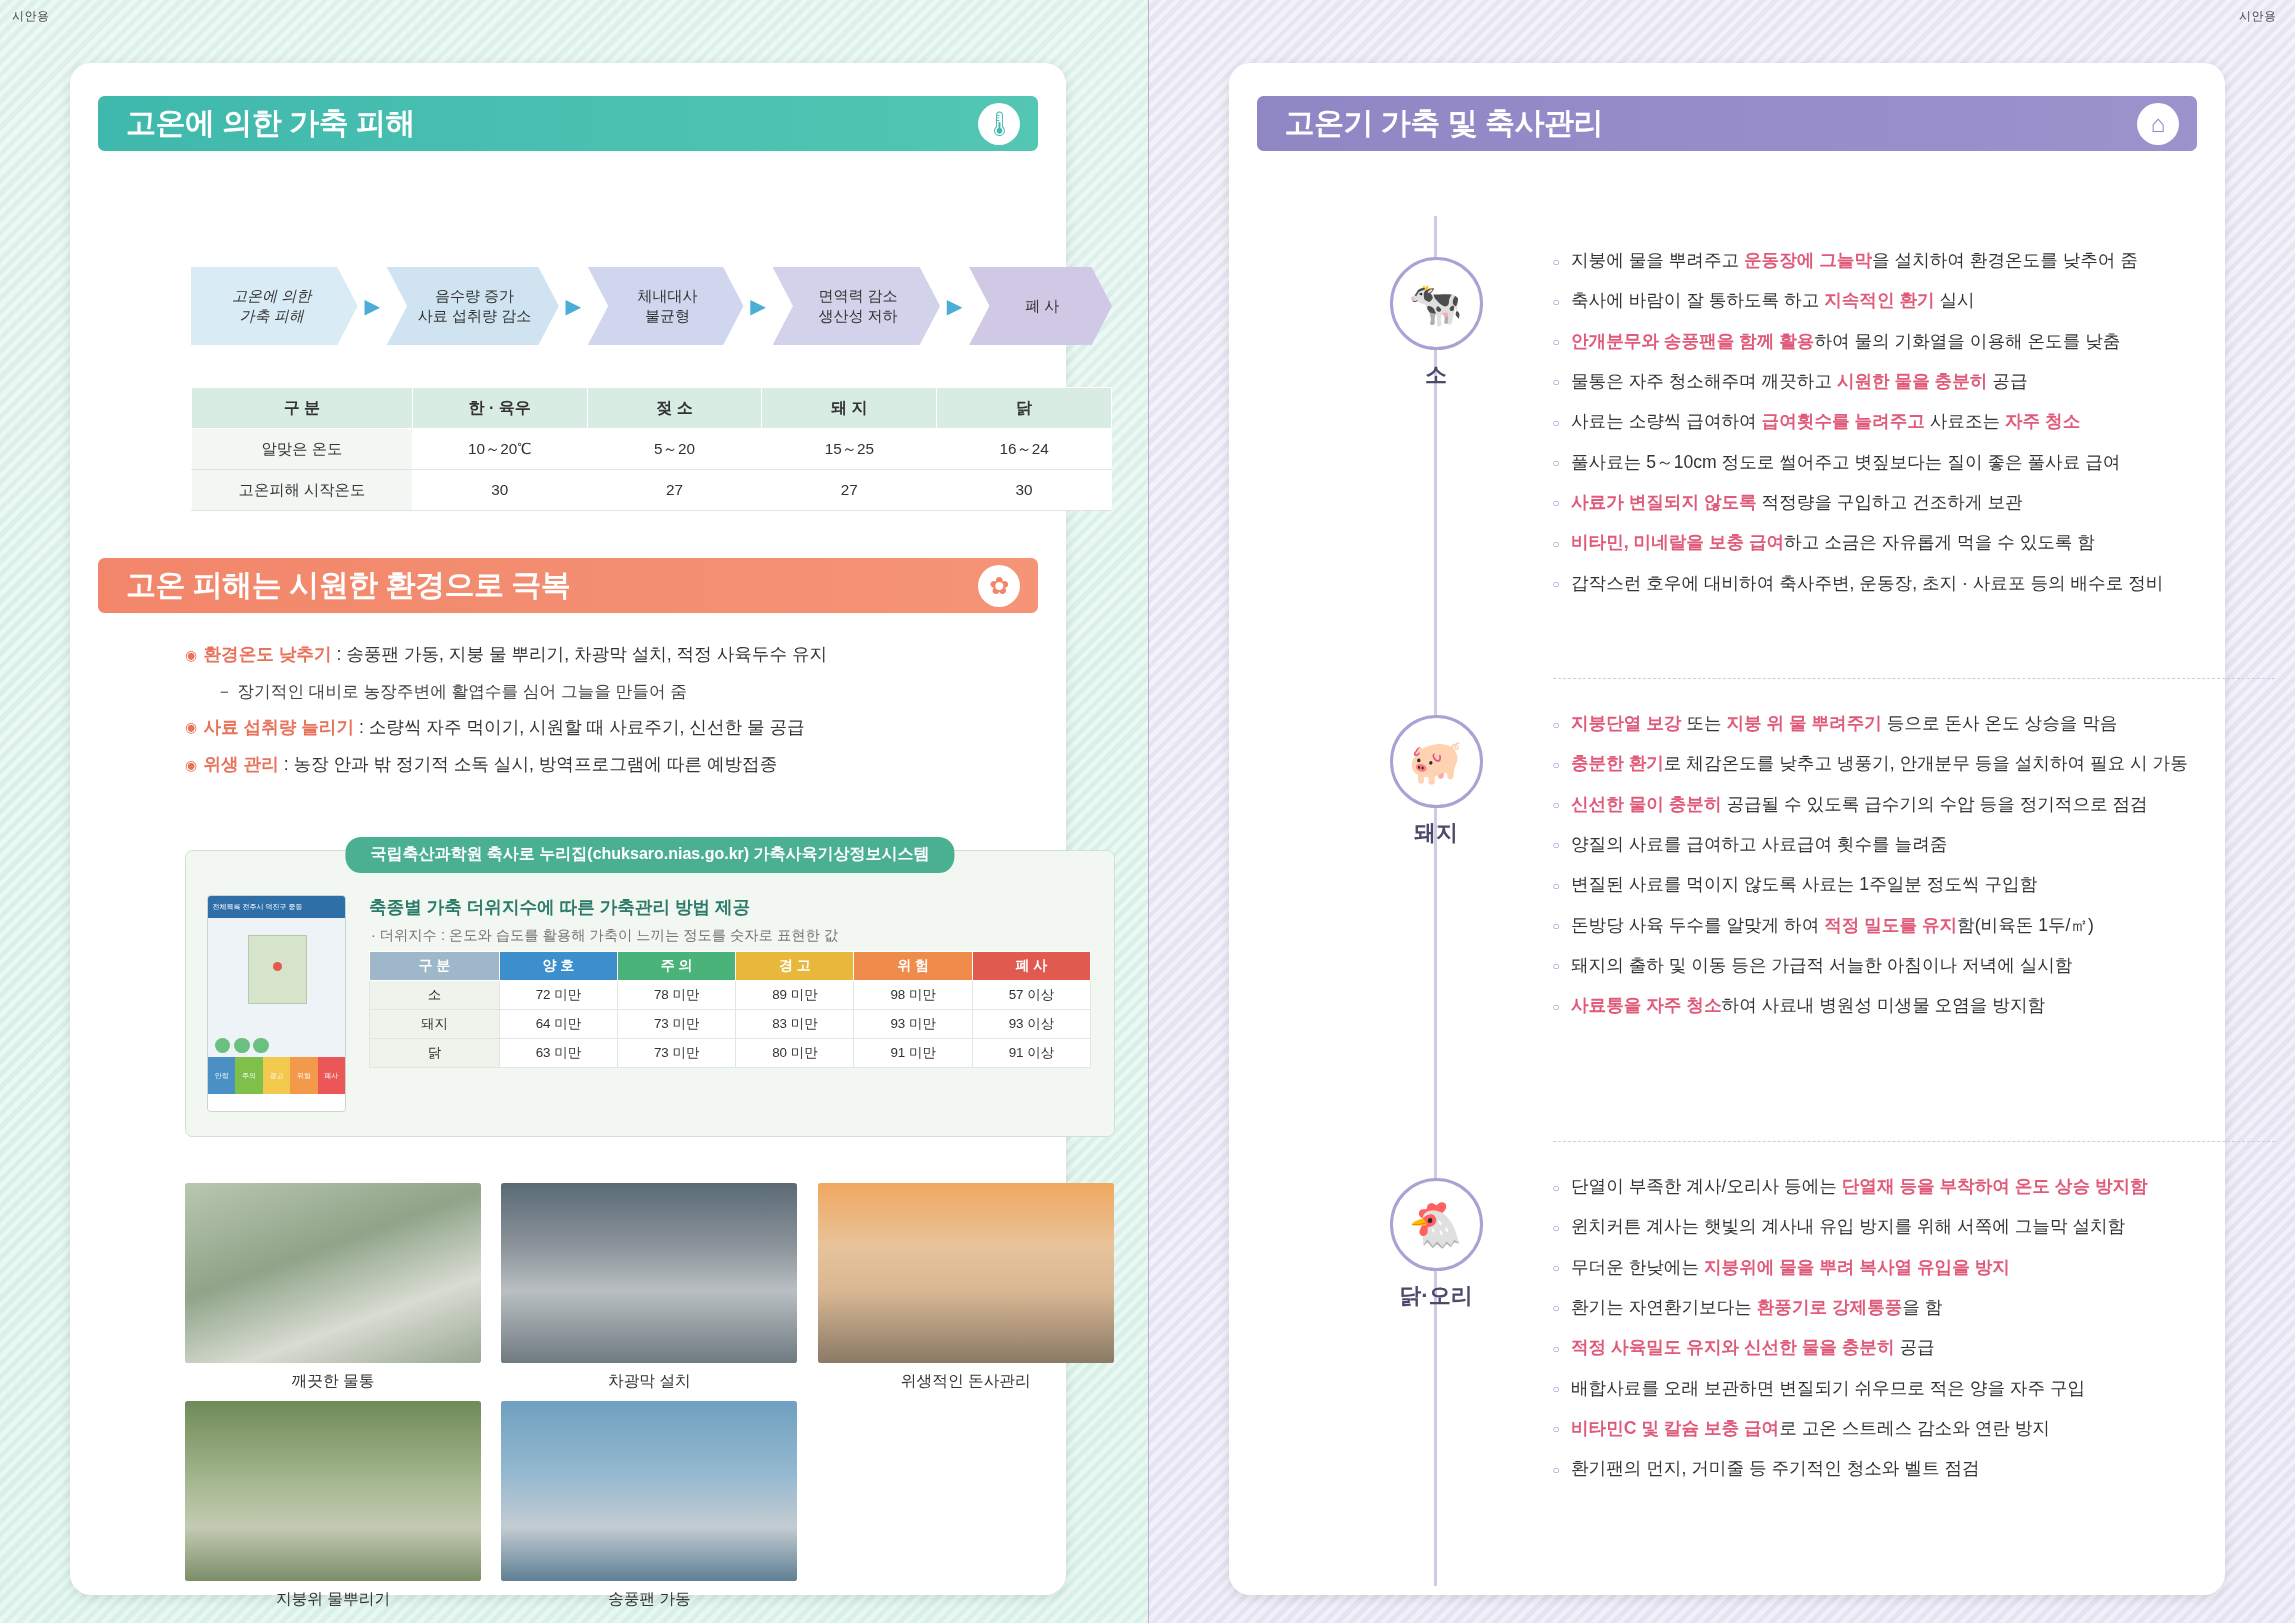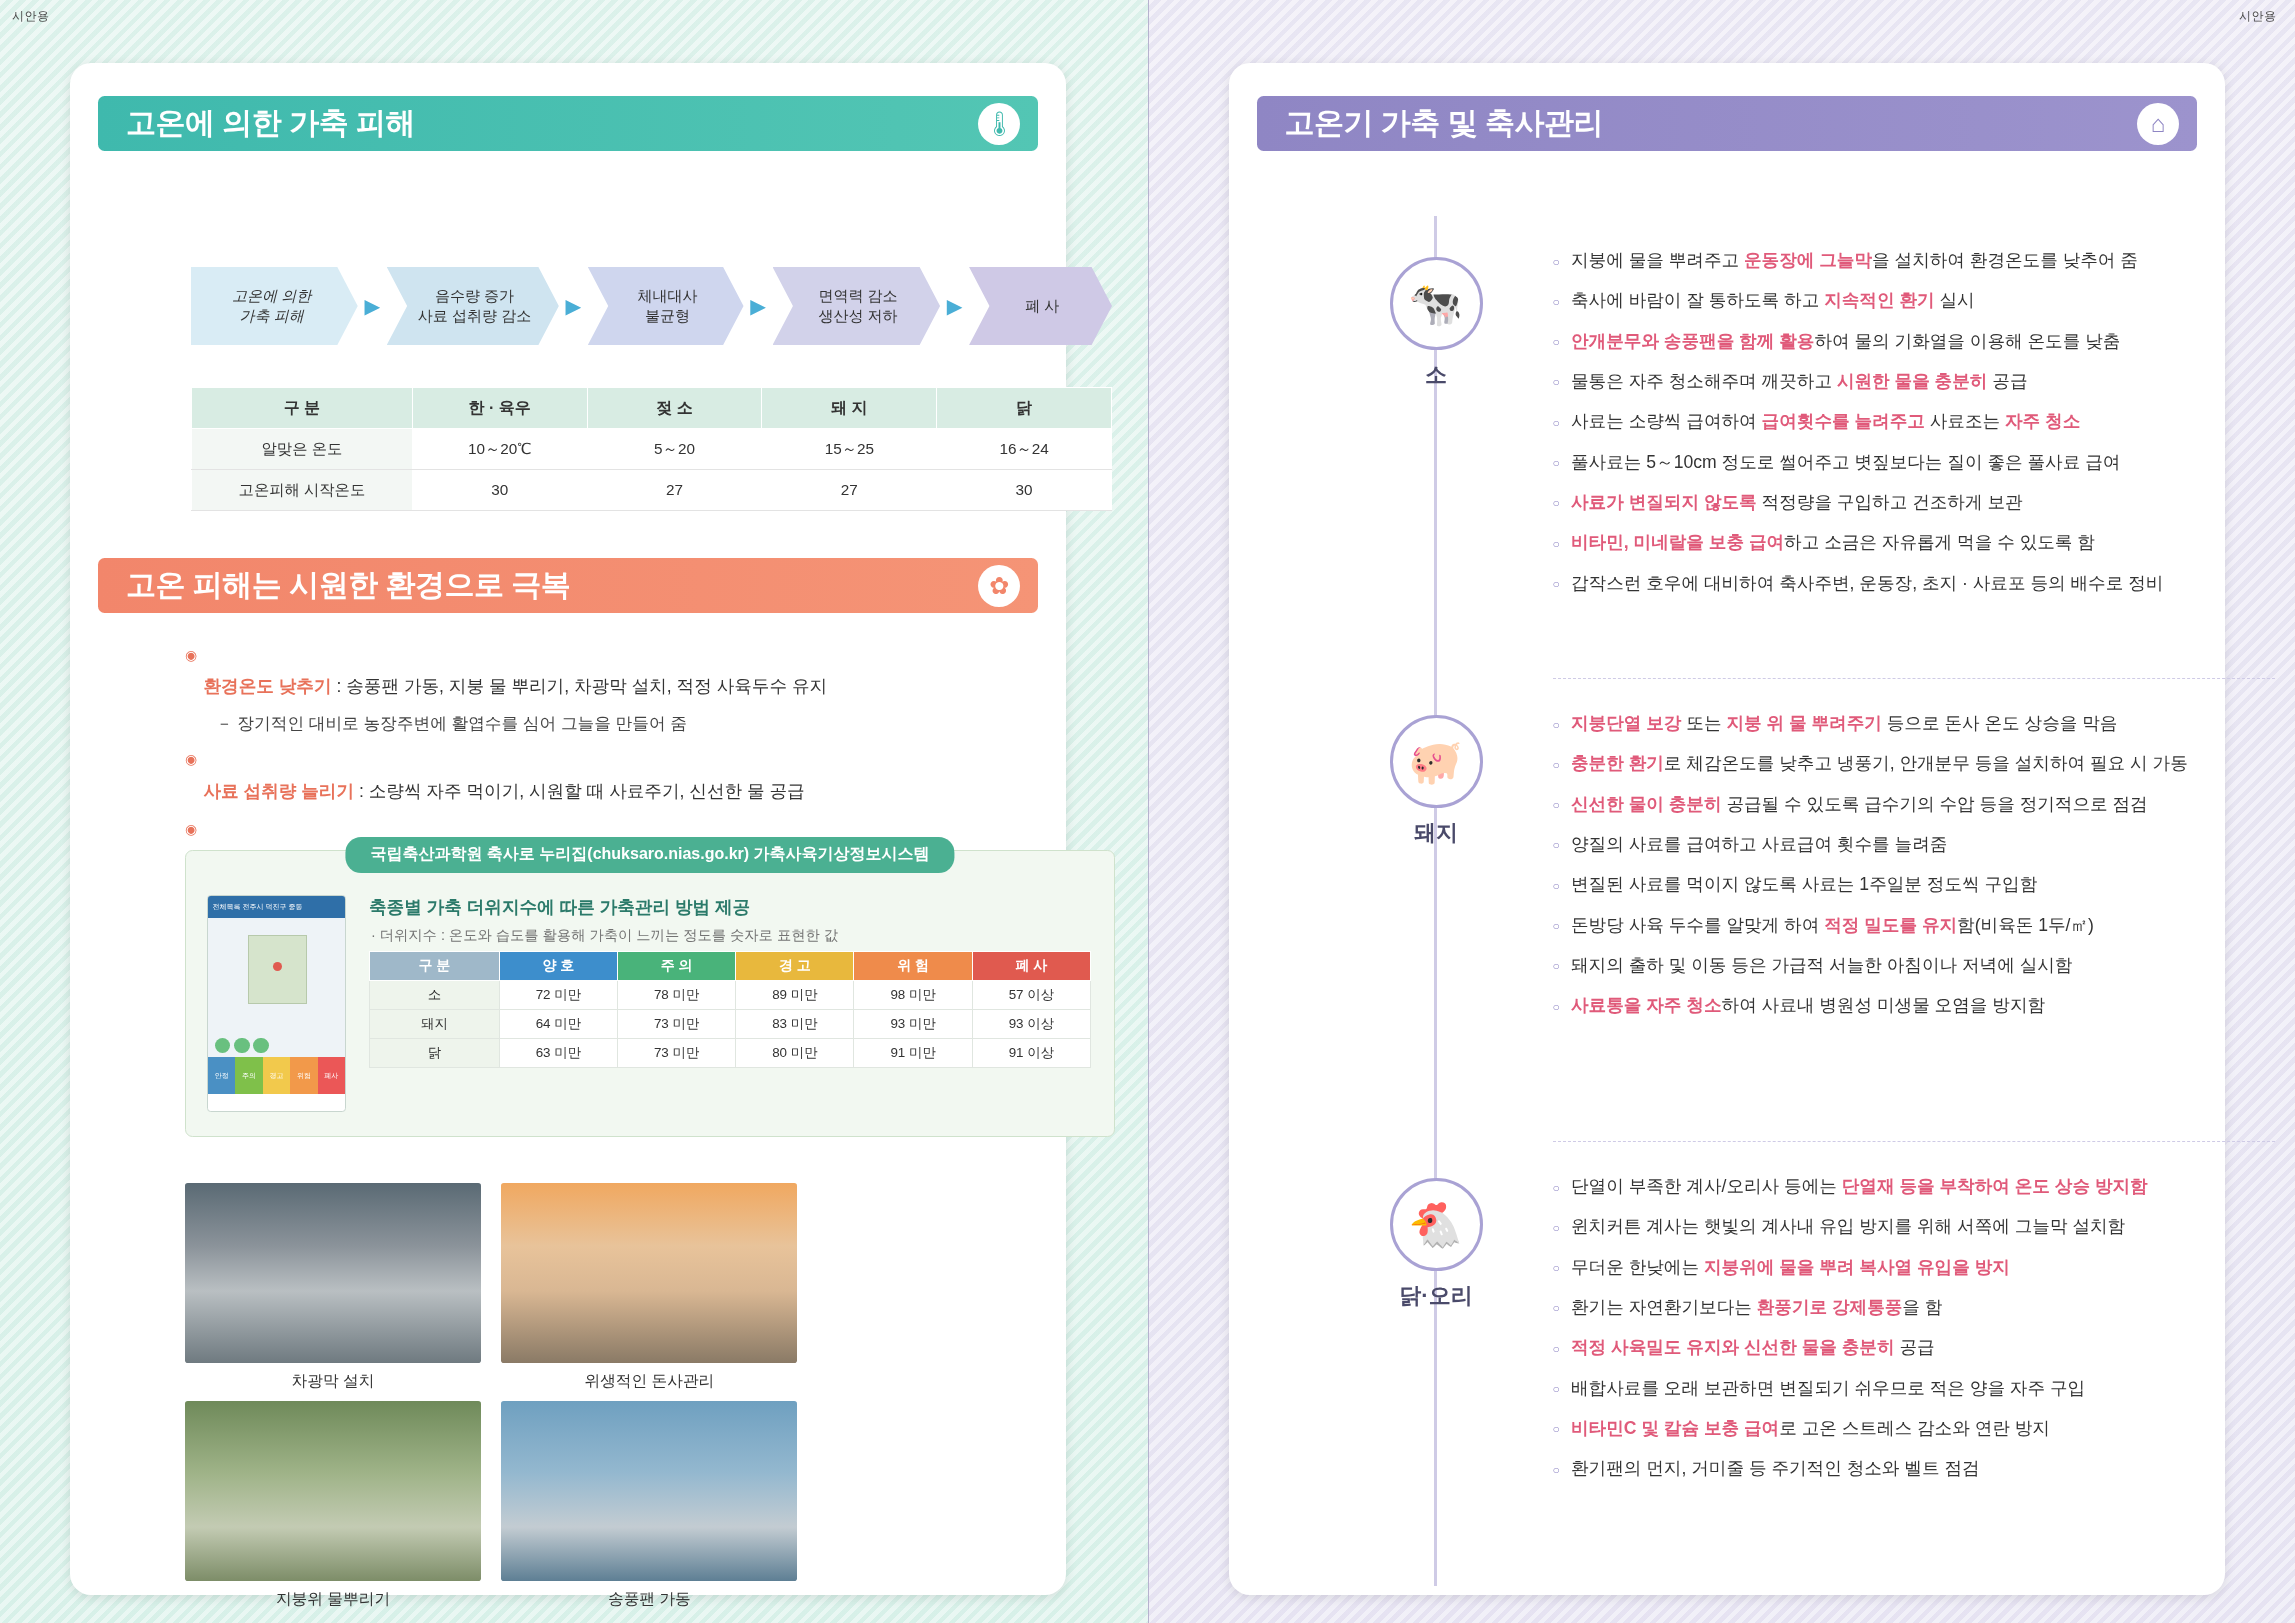--- a/index.html
+++ b/index.html
@@ -115,21 +115,21 @@
   .t1 tbody td { background: #ffffff; border-bottom: 0.9px solid #e3e3e3; }
   .t1 tbody tr td:first-child { background: #f3f7f4; }
   .t1 { border-top: 1.9px solid #3fb9ad; }
 
   
   .lblock { position: absolute; left: 115px; width: 930px; }
   .lrow { display: flex; align-items: flex-start; margin-bottom: 12px; }
   .lmark {
     flex: 0 0 18.5px; font-size: 14px; color: #e8725a; margin-top: 4.6px;
   }
-  .ltext { font-size: 17.6px; line-height: 1.45; color: #333; margin-top: 32px; }
+  .ltext { font-size: 17.6px; line-height: 1.45; color: #333; }
   .ltext .em { color: #e8725a; font-weight: bold; }
   .lsub { font-size: 16.7px; color: #444; margin: 3.7px 0 12px 31px; }
 
   
   .infopanel {
     position: absolute; left: 115px; top: 787px;
     width: 930px; height: 287px;
     background: #f2f8f1;
     border: 1.4px solid #cfe2cc;
     border-radius: 7.4px;
@@ -377,20 +377,24 @@
               <td>91 미만</td>
               <td>91 이상</td>
             </tr>
           </tbody>
         </table>
       </div>
 
       <div class="photos">
         <div class="prow">
           <div class="pcell">
+            <div class="pimg im1"></div>
+            <div class="pcap">깨끗한 물통</div>
+          </div>
+          <div class="pcell">
             <div class="pimg im2"></div>
             <div class="pcap">차광막 설치</div>
           </div>
           <div class="pcell">
             <div class="pimg im3"></div>
             <div class="pcap">위생적인 돈사관리</div>
           </div>
         </div>
         <div class="prow">
           <div class="pcell">

